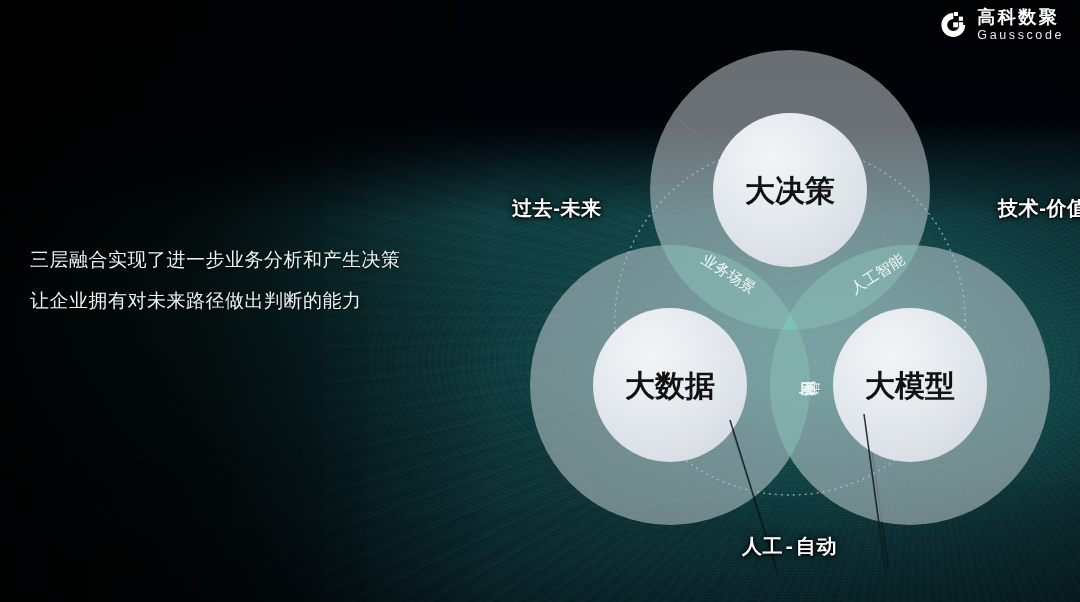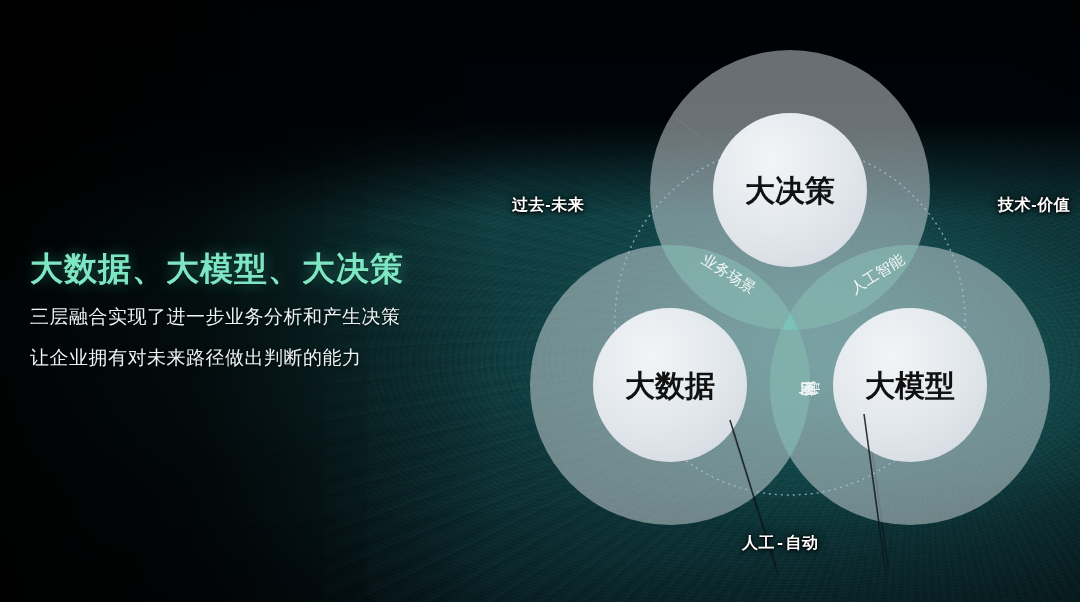--- a/index.html
+++ b/index.html
@@ -55,21 +55,21 @@
   .subline{font-size:19px;font-weight:400;color:#eef4f4;line-height:1.0;
     margin:0 0 22px 0;letter-spacing:.5px;
     text-shadow:0 1px 3px rgba(0,0,0,.85);}
   .subline:last-child{margin-bottom:0;}
 
   
   #venn{position:absolute;left:480px;top:10px;width:620px;height:580px;}
   #venn svg{display:block;width:620px;height:580px;overflow:visible;}
 
   
-  .olabel{position:absolute;font-size:16px;font-weight:700;color:#ffffff;
+  .olabel{position:absolute;font-size:20px;font-weight:700;color:#ffffff;
     letter-spacing:.6px;white-space:nowrap;
     text-shadow:0 0 8px rgba(0,0,0,.95),0 1px 3px rgba(0,0,0,.95),0 0 2px rgba(0,0,0,1);}
   #lbl-past{left:512px;top:195px;}
   #lbl-tech{left:998px;top:195px;}
   #lbl-auto{left:742px;top:533px;font-family:Liberation Mono, monospace;}
 
   
   .logo{position:absolute;right:16px;top:8px;display:flex;align-items:center;gap:9px;}
   .logo-mark{width:30px;height:30px;position:relative;flex:0 0 auto;}
   .logo-text{display:flex;flex-direction:column;align-items:flex-start;line-height:1;}
@@ -84,23 +84,37 @@
   <div class="bg-base"></div>
   <div class="bg-glow"></div>
   <div class="bg-band"></div>
   <div class="bg-swirl"></div>
   <div class="bg-swirl2"></div>
   <div class="bg-streaks"></div>
   <div class="bg-sky"></div>
   <div class="bg-left-dark"></div>
   <div class="bg-vig"></div>
 
+  <div class="logo">
+    <div class="logo-mark">
+      <svg viewBox="0 0 30 30" width="30" height="30">
+        <path d="M15.3 3.1 A11.9 11.9 0 1 0 27.2 15.0 L21.4 15.0 A6.1 6.1 0 1 1 15.3 8.9 Z" fill="#ffffff"></path>
+        <rect x="15.2" y="12.3" width="5.0" height="5.0" fill="#ffffff"></rect>
+        <rect x="20.8" y="6.6" width="4.2" height="4.2" fill="#ffffff"></rect>
+        <rect x="16.0" y="2.0" width="4.0" height="4.0" fill="#ffffff"></rect>
+        <rect x="21.0" y="12.2" width="4.2" height="4.2" fill="#ffffff"></rect>
+      </svg>
+    </div>
+    <div class="logo-text">
+      <span class="logo-cn">高科数聚</span>
+      <span class="logo-en">Gausscode</span>
+    </div>
+  </div>
 
   <div class="left-copy">
-    <h1 class="headline">大数据、大模型、大决策</h1>
     <p class="subline">三层融合实现了进一步业务分析和产生决策</p>
     <p class="subline">让企业拥有对未来路径做出判断的能力</p>
   </div>
 
   <div id="venn">
     <svg viewBox="0 0 620 580" preserveAspectRatio="none">
       <defs>
         <clipPath id="clipTop">
             <circle cx="310" cy="180" r="140"></circle>
           </clipPath>

